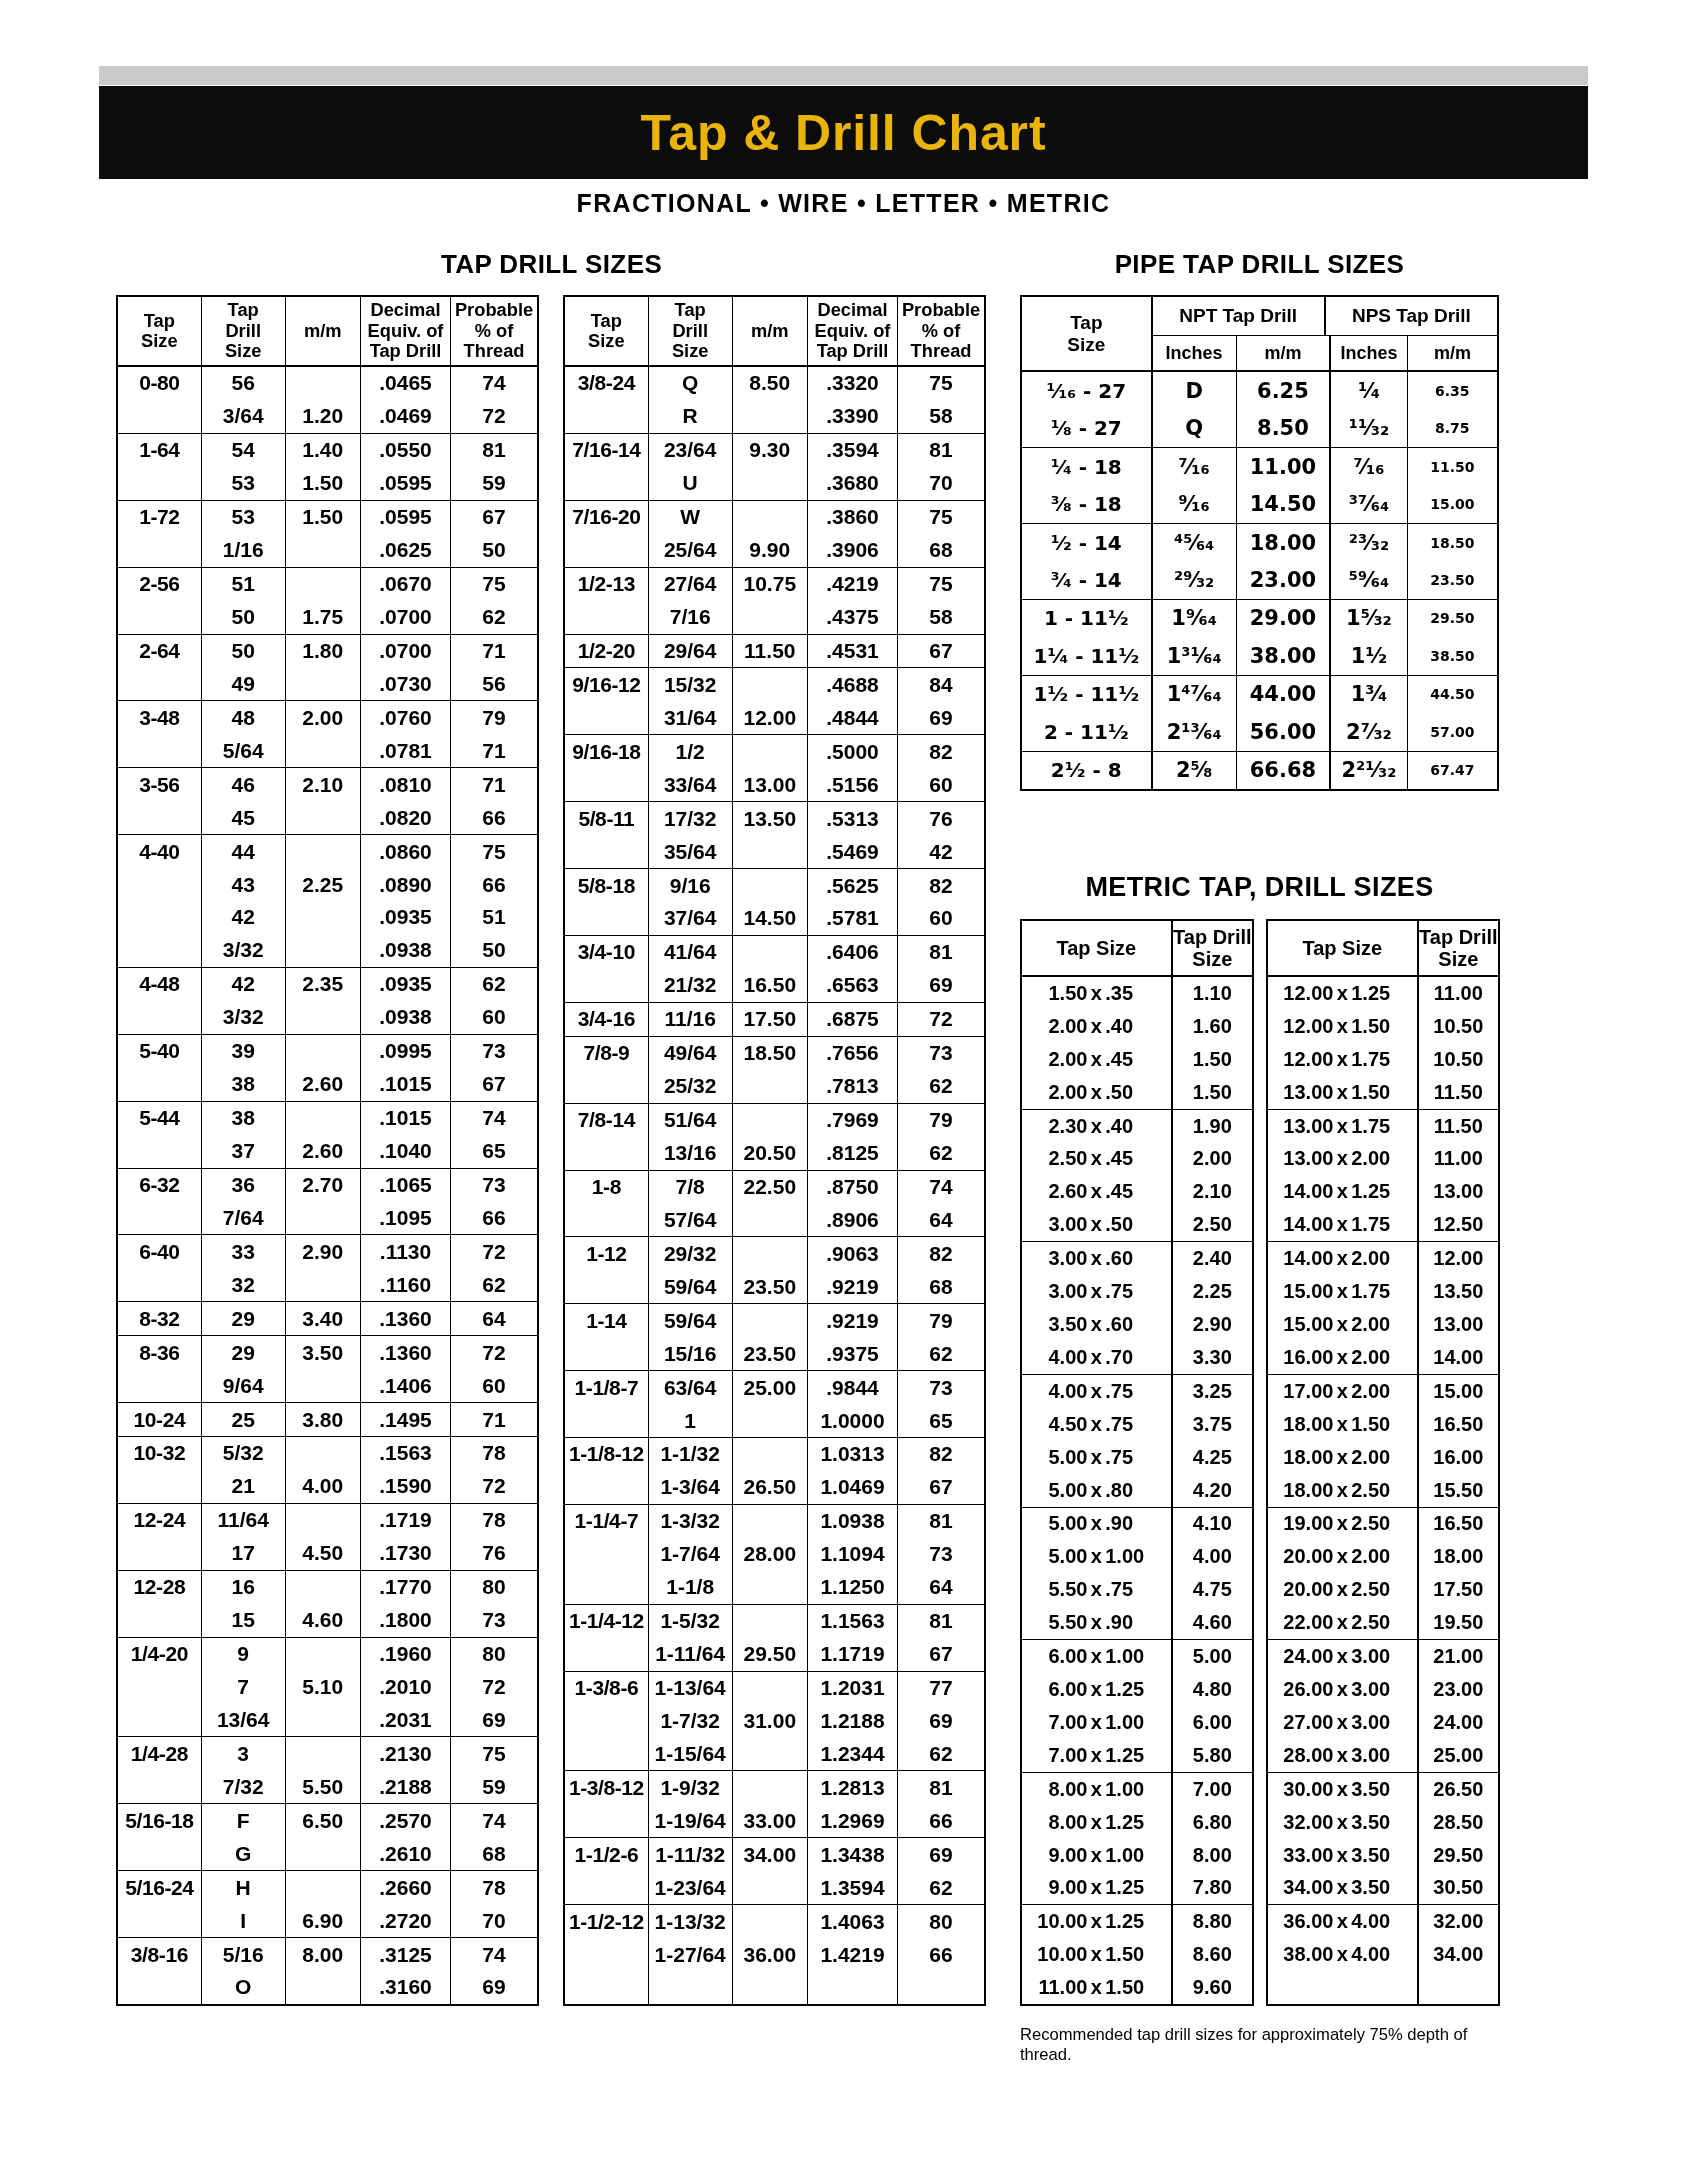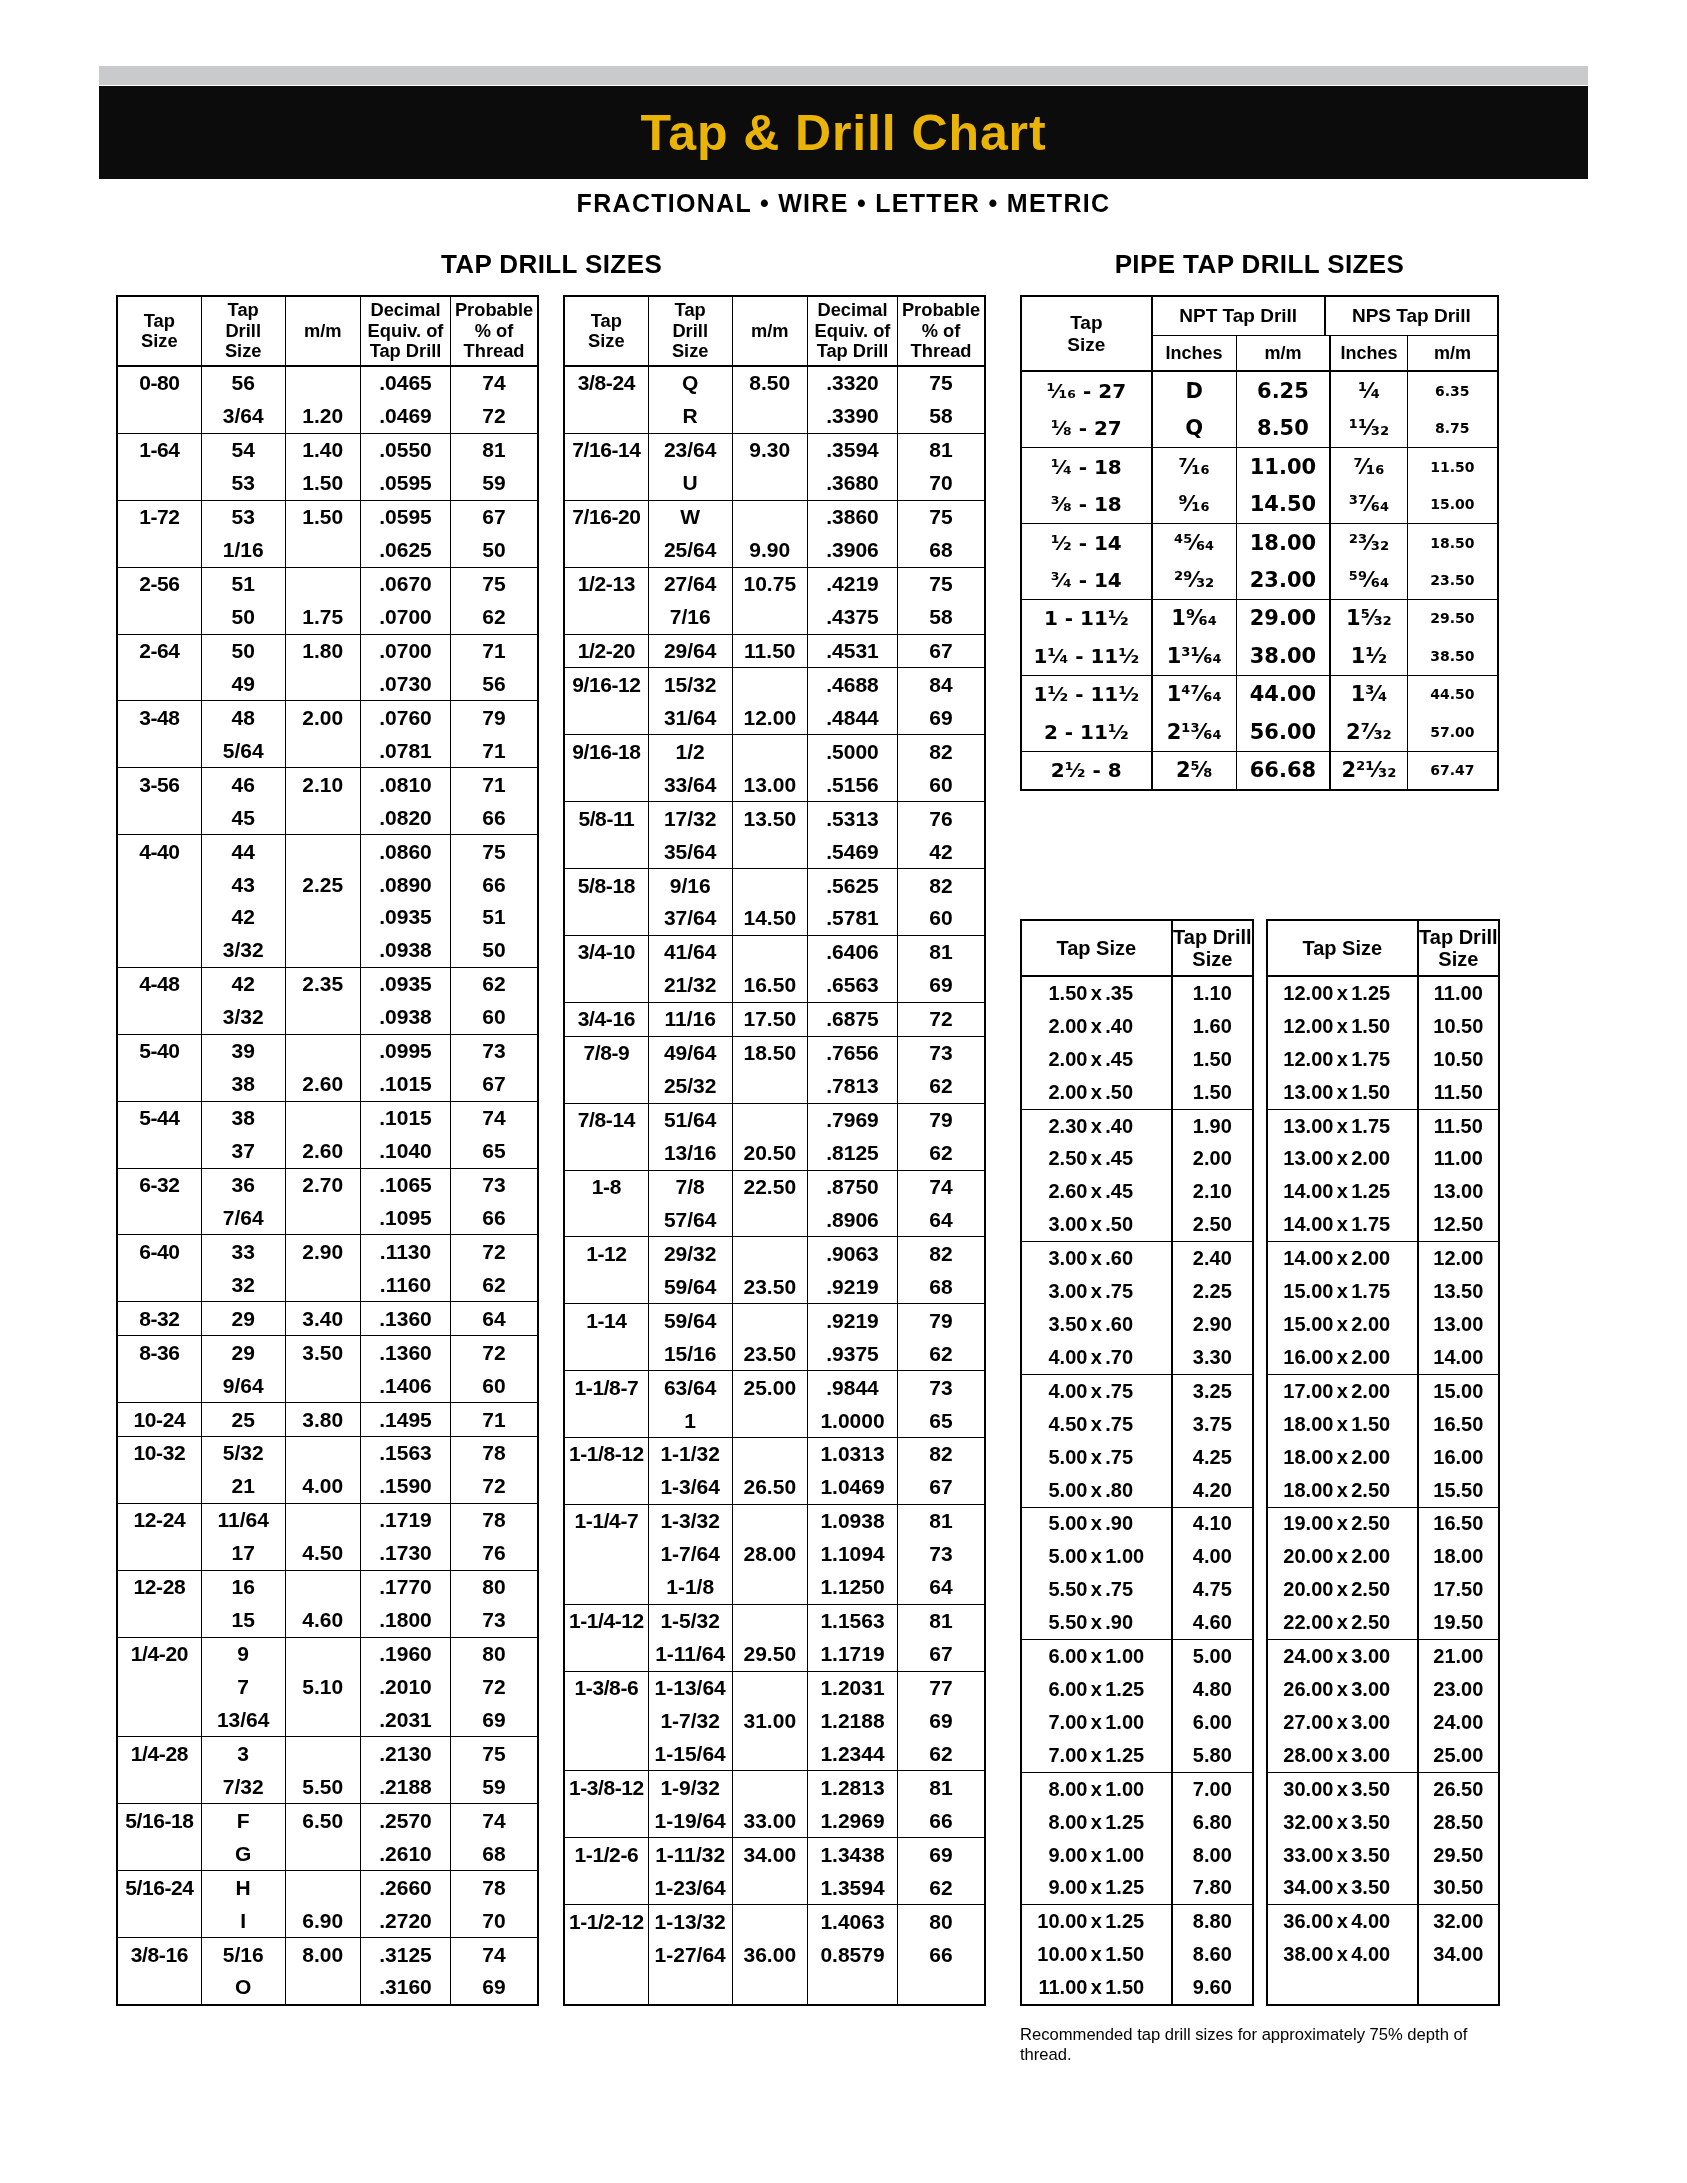--- a/index.html
+++ b/index.html
@@ -793,21 +793,21 @@
           <div class="tcell c0">1-1/2-12</div>
           <div class="tcell c1">1-13/32</div>
           <div class="tcell c2"></div>
           <div class="tcell c3">1.4063</div>
           <div class="tcell c4">80</div>
         </div>
         <div class="trow">
           <div class="tcell c0"></div>
           <div class="tcell c1">1-27/64</div>
           <div class="tcell c2">36.00</div>
-          <div class="tcell c3">0.8579</div>
+          <div class="tcell c3">1.4219</div>
           <div class="tcell c4">66</div>
         </div>
         <div class="trow">
           <div class="tcell c0"></div>
           <div class="tcell c1"></div>
           <div class="tcell c2"></div>
           <div class="tcell c3"></div>
           <div class="tcell c4"></div>
         </div>
       </div>
@@ -904,20 +904,21 @@
         <div class="trow gline">
           <div class="tcell c0">2¹⁄₂ - 8</div>
           <div class="tcell c1">2⁵⁄₈</div>
           <div class="tcell c2">66.68</div>
           <div class="tcell c3">2²¹⁄₃₂</div>
           <div class="tcell c4">67.47</div>
         </div>
       </div>
   </div>
 
+  <div class="heading h-metric">METRIC TAP, DRILL SIZES</div>
 
   <div class="tbl metric" id="metric-left">
     <div class="thead">
       <div class="hcell c0">Tap Size</div>
       <div class="hcell c1">Tap Drill
 Size</div>
     </div>
     <div class="tbody" id="metric-left-body">
         <div class="trow">
           <div class="tcell c0">

